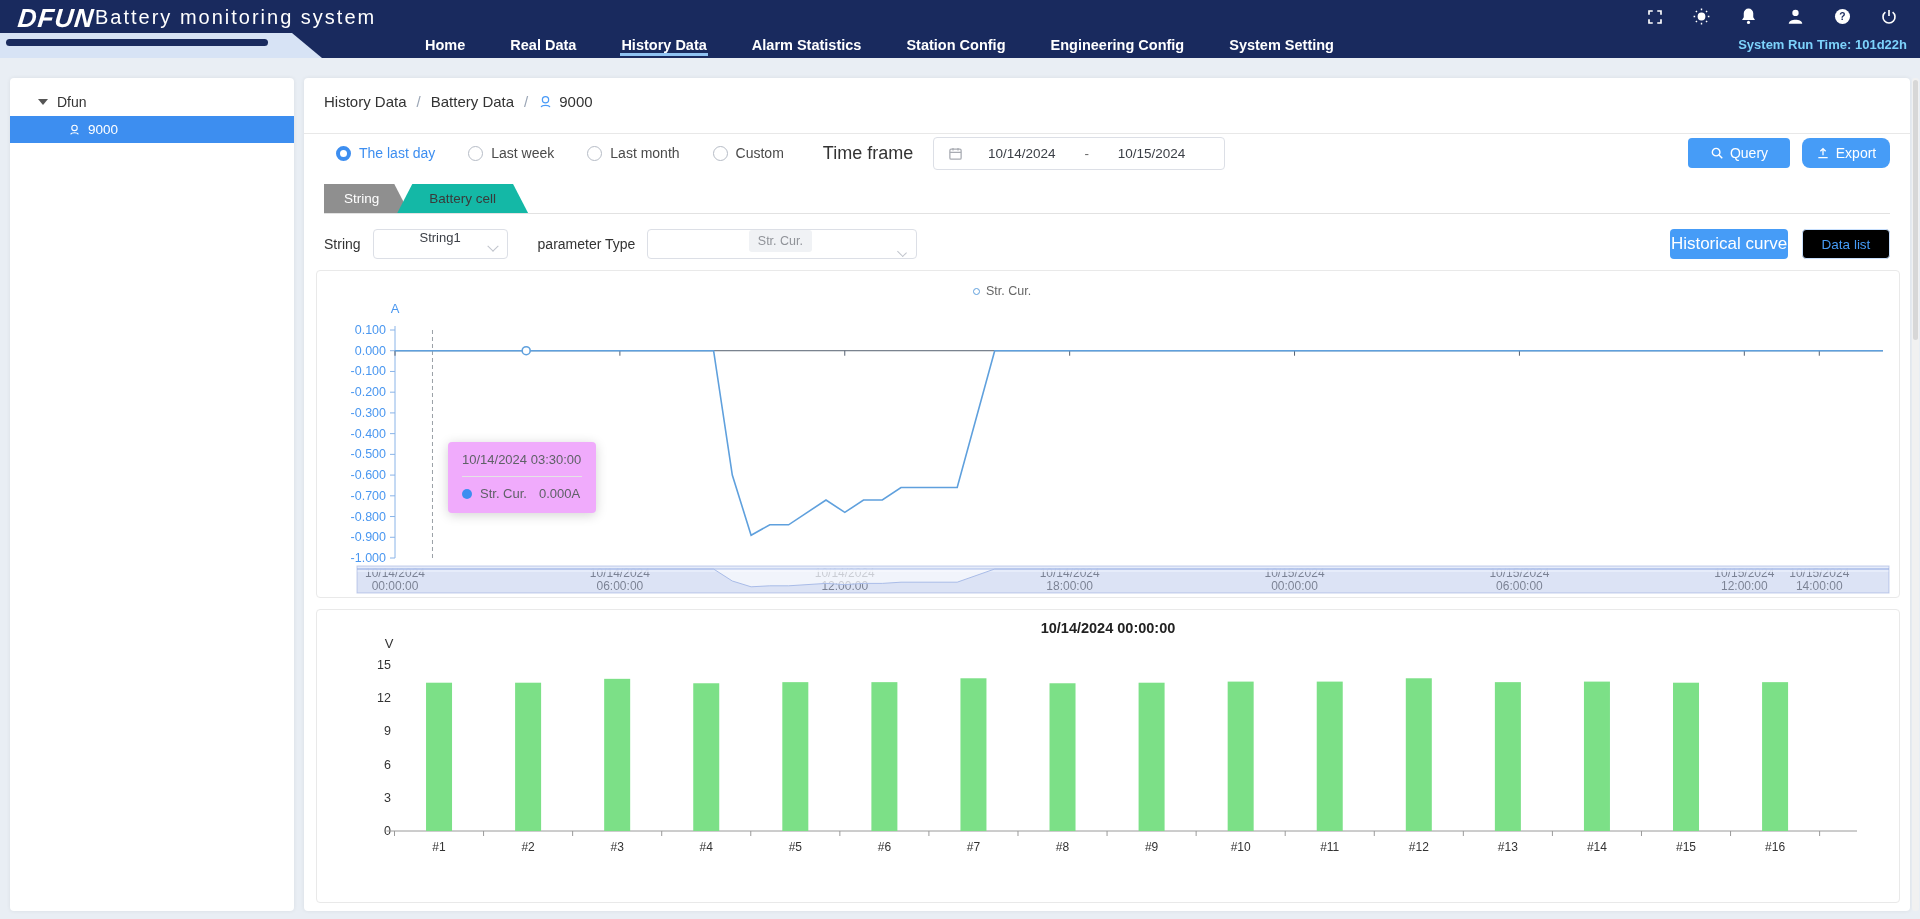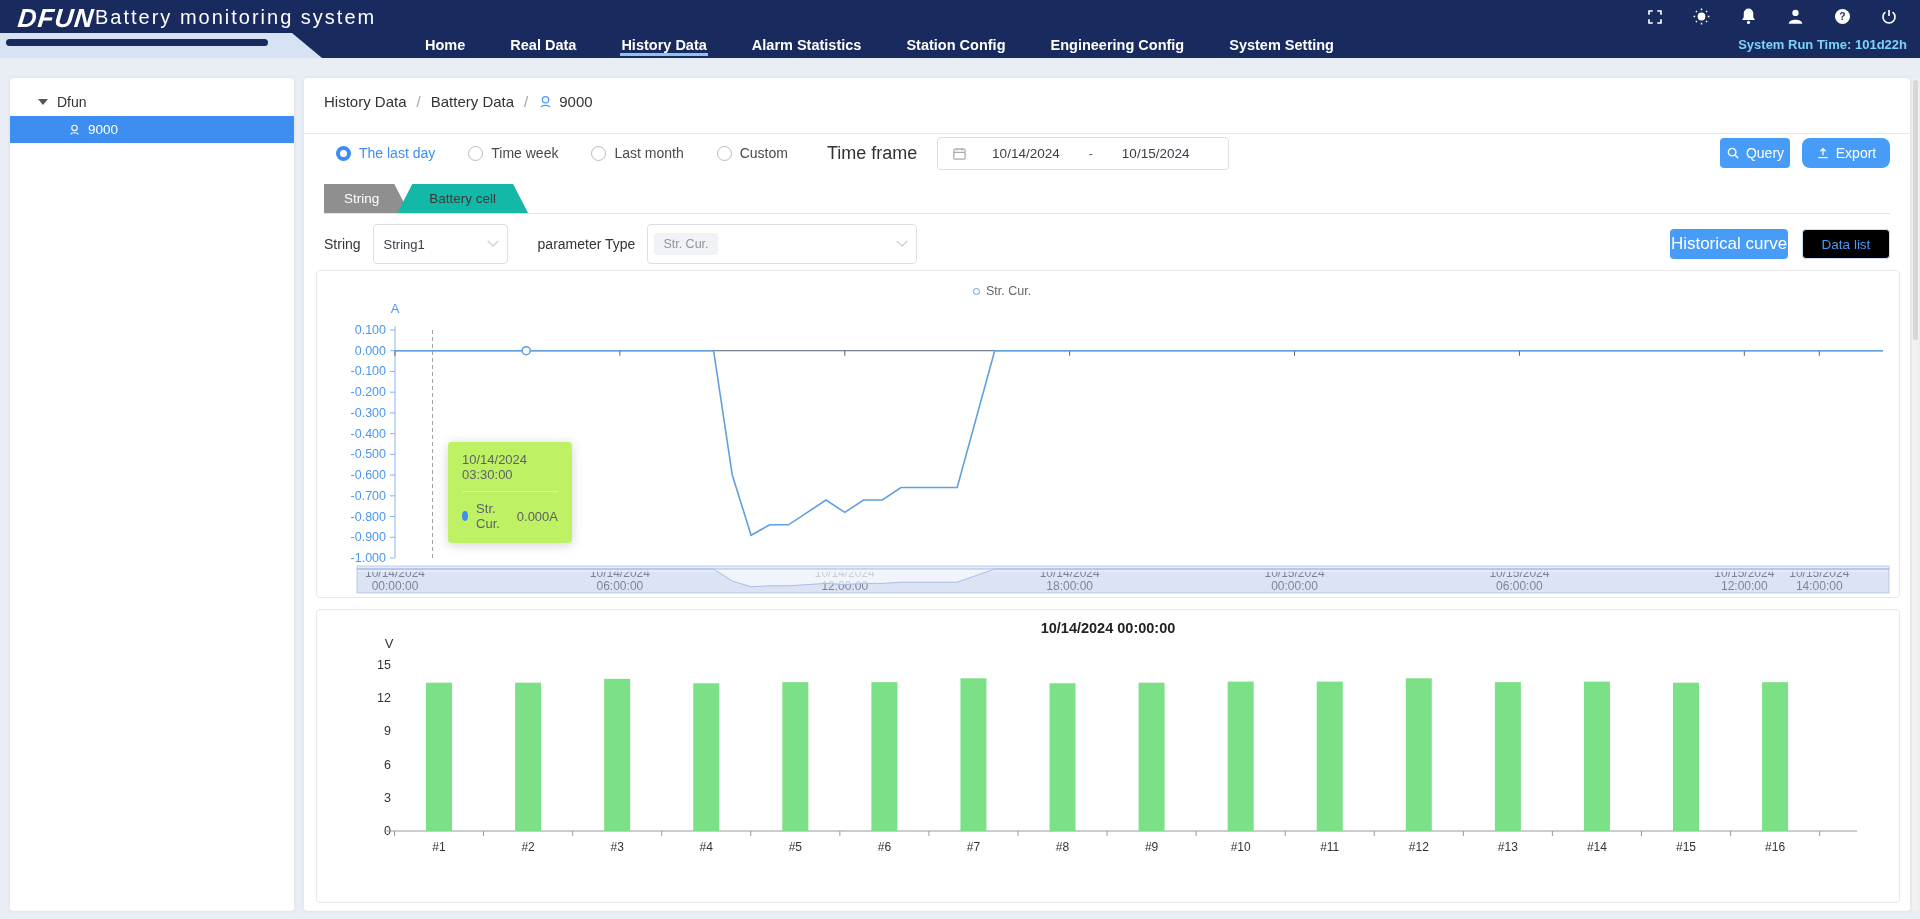--- a/index.html
+++ b/index.html
@@ -47,52 +47,52 @@
   .radio.on { border:4.5px solid #3d8ef0; }
   .radio-opt.on { color:#3d8ef0;padding-left:12px; }
   .tf-label { font-size:18px; color:#333; margin:0 20px 0 6px; }
   .datebox { width:292px; height:33px; border:1px solid #dcdfe6; border-radius:4px; background:#fff;
     display:flex; align-items:center; font-size:13.5px; color:#3b3f46; padding:0 14px; cursor:pointer; }
   .datebox .d { flex:1; text-align:center; }
   .datebox .sep { color:#666; padding:0 4px; }
   .btn { height:30px; border:none; border-radius:4px; background:#469cf7; color:#fff; font-size:14px;
     display:flex; align-items:center; justify-content:center; gap:6px; cursor:pointer;
     font-family:"Liberation Sans",sans-serif; }
-  .btn.query { width:70px; margin-left:auto; }
+  .btn.query { width:102px; margin-left:auto; }
   .btn.export { width:88px; margin-left:12px;border-radius:8px; }
 
   .tabsrow { position:absolute; left:20px; top:107px; width:1566px; height:29px; border-bottom:1px solid #e2e2e2;
     display:flex; align-items:flex-end; }
   .tab { height:29px; line-height:29px; font-size:13.5px; cursor:pointer; }
   .tab.t0 { background:#8f8f8f; color:#fff; padding:0 30px 0 20px;
     clip-path:polygon(0 0, calc(100% - 15px) 0, 100% 100%, 0 100%); }
   .tab.t1 { background:#14b8a6; color:#3a3a3a; padding:0 32px; margin-left:-12px;
     clip-path:polygon(15px 0, calc(100% - 15px) 0, 100% 100%, 0 100%); }
 
   .stringrow { position:absolute; left:20px; top:150px; width:1566px; height:32px; display:flex; align-items:center; }
   .lab { font-size:14px; color:#333; }
-  .select { height:40px; background:#fff; border:1px solid #dcdfe6; border-radius:4px; display:flex;
-    align-items:center; cursor:pointer; }
+  .select { height:30px; background:#fff; border:1px solid #dcdfe6; border-radius:4px; display:flex;
+    align-items:center; cursor:pointer;flex-direction:column; }
   .select.s1 { width:135px; margin-left:12px; padding:0 10px; font-size:13px; color:#3b3f46; }
   .select.s2 { width:270px; margin-left:12px; padding:0 10px 0 6px; }
   .chev { width:8px; height:8px; border-right:1.5px solid #c0c4cc; border-bottom:1.5px solid #c0c4cc;
     transform:rotate(45deg) translate(-2px,-2px); margin-left:auto; }
   .ptype-lab { margin-left:30px; }
   .pill { background:#f0f2f5; border-radius:3px; padding:4px 9px; font-size:12.5px; color:#909399; }
   .btn.hcurve { width:118px; font-size:17px; margin-left:auto; }
   .btn.dlist { width:88px; font-size:13.5px; margin-left:14px; background:#000000; color:#469cf7;
     border:1px solid #c8dffc; }
 
   
   .curve-card { position:absolute; left:12px; top:192px; width:1584px; height:328px;
     border:1px solid #e9e9e9; border-radius:4px; }
   .legend { position:absolute; left:656px; top:13px; display:flex; align-items:center; gap:6px;
     font-size:12.5px; color:#666; cursor:pointer; }
   .legend .ldot { width:7px; height:7px; border:1.6px solid #5fa0dd; border-radius:50%; background:#fff; }
-  .tooltip { position:absolute; left:131px; top:171px; width:124px; background:#bef264; border-radius:4px;
+  .tooltip { position:absolute; left:131px; top:171px; width:148px; background:#f0abfc; border-radius:4px;
     box-shadow:0 2px 12px rgba(0,0,0,.18); padding:10px 14px 12px; z-index:3; }
   .tooltip .tt-title { font-size:13px; color:#5e6166; }
   .tooltip .tt-div { border-top:1px solid #e4e4e4; margin:9px 0; }
   .tooltip .tt-row { display:flex; align-items:center; font-size:13px; color:#5e6166; }
   .tooltip .tdot { width:10px; height:10px; border-radius:50%; background:#3d8ef0; margin-right:8px; }
   .tooltip .tt-val { margin-left:12px; }
   .bar-card { position:absolute; left:12px; top:531px; width:1584px; height:294px;
     border:1px solid #e9e9e9; border-radius:4px; }
   .bar-title { position:absolute; left:0; top:10px; width:100%; text-align:center; font-size:14.5px;
     font-weight:700; color:#222; }
@@ -193,21 +193,21 @@
   </div>
   <div class="divider"></div>
 
   <div class="filterbar">
     <div class="radio-opt on">
       <span class="radio on"></span>
       <span>The last day</span>
     </div>
     <div class="radio-opt">
       <span class="radio"></span>
-      <span>Time week</span>
+      <span>Last week</span>
     </div>
     <div class="radio-opt">
       <span class="radio"></span>
       <span>Last month</span>
     </div>
     <div class="radio-opt">
       <span class="radio"></span>
       <span>Custom</span>
     </div>
     <span class="tf-label">Time frame</span>

